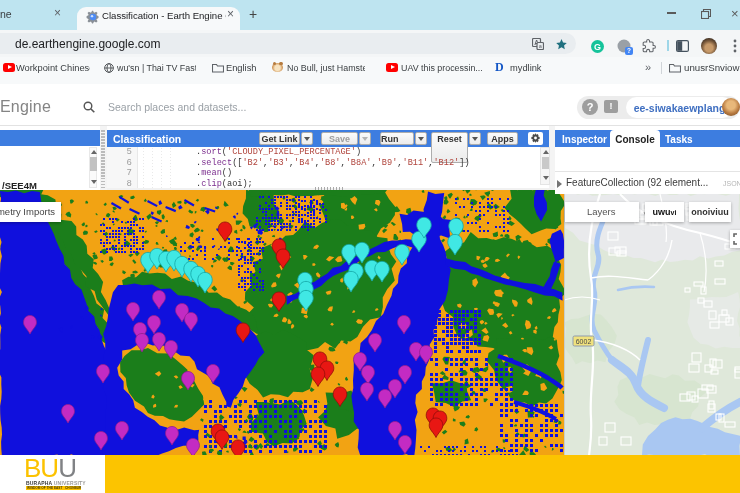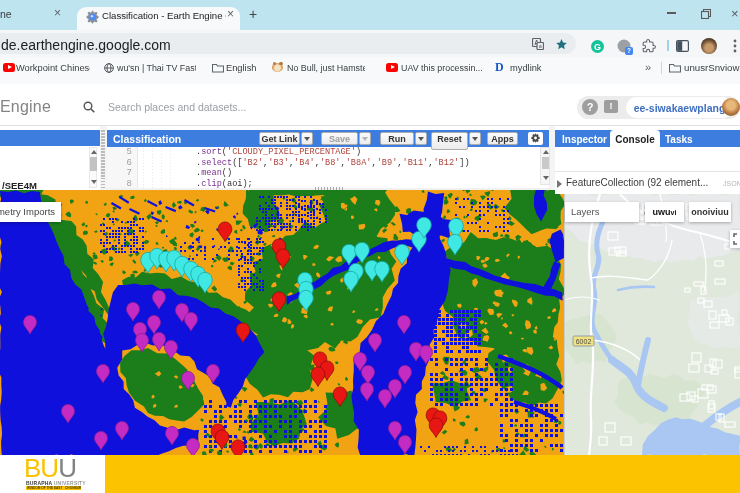--- a/index.html
+++ b/index.html
@@ -1833,21 +1833,21 @@
 
 <div class="abs" style="left:0;top:455px;width:105px;height:38px;background:#fff"></div>
 <div class="abs" style="left:105px;top:455px;width:635px;height:38px;background:#fcc400"></div>
 
 <div class="abs" style="left:24px;top:453px;font-size:26px;font-weight:normal;letter-spacing:-1px"><span style="color:#fcc200">BU</span><span style="color:#808285">U</span></div>
 <div class="abs" style="left:26px;top:479.5px;font-size:5px;font-weight:bold;letter-spacing:.2px"><span style="color:#3a3a3a">BURAPHA</span> <span style="color:#9a9a9a">UNIVERSITY</span></div>
 <div class="abs" style="left:26px;top:486px;width:55px;height:3.5px;background:#fcc200"></div>
 <div class="abs ellip" style="left:27px;top:485.8px;width:54px;font-size:3.2px;color:#4a3c00;font-weight:bold">WISDOM OF THE EAST &nbsp;&nbsp;CHONBURI CAMPUS</div>
 
 <div class="abs" style="left:-28px;top:202px;width:89px;height:20px;background:#fff;box-shadow:0 1px 3px rgba(0,0,0,.3);font-size:9.5px;color:#444;line-height:20px;padding-left:7px;white-space:nowrap">Geometry Imports</div>
-<div class="abs" style="left:565px;top:202px;width:74px;height:20px;background:#fff;box-shadow:0 1px 3px rgba(0,0,0,.3);font-size:9.5px;color:#555;line-height:20px;padding-left:6px">Layers</div>
+<div class="abs" style="left:565px;top:202px;width:74px;height:20px;background:#fff;box-shadow:0 1px 3px rgba(0,0,0,.3);font-size:9.5px;color:#555;line-height:20px;padding-left:22px">Layers</div>
 <div class="abs" style="left:645px;top:202px;width:39px;height:20px;background:#fff;box-shadow:0 1px 3px rgba(0,0,0,.3);font-size:9px;color:#111;font-weight:bold;line-height:20px;text-align:center">uwu<span style="font-size:7px">vi</span></div>
 <div class="abs" style="left:689px;top:202px;width:42px;height:20px;background:#fff;box-shadow:0 1px 3px rgba(0,0,0,.3);font-size:9px;color:#333;font-weight:bold;line-height:20px;text-align:center">onoiviuu</div>
 <div class="abs" style="left:730px;top:230px;width:18px;height:18px;background:#fff;box-shadow:0 1px 3px rgba(0,0,0,.3)">
 <svg width="12" height="12" style="margin:3px 0 0 3px" viewBox="0 0 12 12">
         <path d="M1,4 V1 H4 M8,1 H11 V4 M11,8 V11 H8 M4,11 H1 V8" fill="none" stroke="#666" stroke-width="1.6"></path>
       </svg></div>
 
 <div class="abs" style="left:0;top:0;width:740px;height:30px;background:#bee4f0"></div>
 <div class="abs" style="left:0;top:8px;font-size:10.5px;color:#3c4043">ne</div>
 <div class="abs" style="left:54px;top:6px;font-size:12px;color:#5f6368">×</div>
@@ -1862,21 +1862,21 @@
 <div class="abs" style="left:249px;top:6px;font-size:14px;color:#444;font-weight:300">+</div>
 <div class="abs" style="left:667px;top:12px;width:9px;height:1.5px;background:#5a5a5a"></div>
 <svg class="abs" style="left:701px;top:9px" width="10" height="10" viewBox="0 0 10 10">
       <rect x="0.5" y="2.5" width="7" height="7" fill="none" stroke="#5a5a5a" stroke-width="1.1"></rect>
       <path d="M2.5,2.5 V0.5 H9.5 V7.5 H7.5" fill="none" stroke="#5a5a5a" stroke-width="1.1"></path>
     </svg>
 <div class="abs" style="left:731px;top:6px;font-size:13px;color:#5a5a5a">×</div>
 
 <div class="abs" style="left:0;top:30px;width:740px;height:27px;background:#f4f6f7"></div>
 <div class="abs" style="left:-14px;top:33px;width:590px;height:21px;background:#e9edf0;border-radius:11px"></div>
-<div class="abs" style="left:1px;top:37px;font-size:14px;color:#202124">de.earthengine.google.com</div>
+<div class="abs" style="left:15px;top:37px;font-size:12px;color:#202124">de.earthengine.google.com</div>
 <svg class="abs" style="left:532px;top:38px" width="12" height="12" viewBox="0 0 12 12">
       <rect x="0.5" y="0.5" width="8" height="8" rx="1" fill="none" stroke="#5f6368" stroke-width="1.2"></rect>
       <text x="4.5" y="7" font-size="6.5" fill="#5f6368" text-anchor="middle" font-weight="bold">A</text>
       <rect x="5" y="4.5" width="6.5" height="7" rx="1" fill="#e9edf0" stroke="#5f6368" stroke-width="1.2"></rect>
       <text x="8.2" y="10.4" font-size="5.5" fill="#5f6368" text-anchor="middle">a</text>
     </svg>
 <svg class="abs" style="left:555px;top:38px" width="13" height="13" viewBox="0 0 24 24">
       <path d="M12 2l2.9 6.3 6.9.8-5.1 4.7 1.4 6.8L12 17.2 5.9 20.6l1.4-6.8L2.2 9.1l6.9-.8z" fill="#20707f"></path>
     </svg>
 <svg class="abs" style="left:591px;top:40px" width="13" height="13" viewBox="0 0 13 13">
@@ -1960,24 +1960,24 @@
 
 <div class="abs" style="left:107px;top:126px;width:442px;height:64px;background:#fff"></div>
 <div class="abs" style="left:107px;top:130px;width:442px;height:17px;background:#3d7de0"></div>
 <div class="abs" style="left:113px;top:133px;font-size:10.5px;font-weight:bold;color:#fff">Classification</div>
 <div class="abs" style="left:259px;top:132px;width:41px;height:13px;background:linear-gradient(#fbfbfb,#ececec);border:1px solid #adadad;border-radius:2px;font-size:9px;font-weight:bold;color:#333;text-align:center;line-height:12px">Get Link</div>
     <div class="abs" style="left:301px;top:132px;width:12px;height:13px;background:linear-gradient(#fbfbfb,#ececec);border:1px solid #adadad;border-radius:2px"></div>
     <div class="abs" style="left:304px;top:137px;width:0;height:0;border-left:3px solid transparent;border-right:3px solid transparent;border-top:4px solid #555"></div>
     <div class="abs" style="left:321px;top:132px;width:37px;height:13px;background:linear-gradient(#fbfbfb,#ececec);border:1px solid #adadad;border-radius:2px;font-size:9px;font-weight:bold;color:#9e9e9e;text-align:center;line-height:12px">Save</div>
     <div class="abs" style="left:359px;top:132px;width:12px;height:13px;background:linear-gradient(#fbfbfb,#ececec);border:1px solid #adadad;border-radius:2px"></div>
     <div class="abs" style="left:362px;top:137px;width:0;height:0;border-left:3px solid transparent;border-right:3px solid transparent;border-top:4px solid #b5b5b5"></div>
-    <div class="abs" style="left:380px;top:132px;width:34px;height:13px;background:linear-gradient(#fbfbfb,#ececec);border:1px solid #adadad;border-radius:2px;font-size:9px;font-weight:bold;color:#333;text-align:center;line-height:12px">Run</div>
+    <div class="abs" style="left:380px;top:132px;width:34px;height:13px;background:linear-gradient(#fbfbfb,#ececec);border:1px solid #adadad;border-radius:2px;font-size:9px;font-weight:bold;color:#333;line-height:12px">Run</div>
     <div class="abs" style="left:415px;top:132px;width:12px;height:13px;background:linear-gradient(#fbfbfb,#ececec);border:1px solid #adadad;border-radius:2px"></div>
     <div class="abs" style="left:418px;top:137px;width:0;height:0;border-left:3px solid transparent;border-right:3px solid transparent;border-top:4px solid #555"></div>
-    <div class="abs" style="left:431px;top:132px;width:37px;height:18px;background:linear-gradient(#fbfbfb,#ececec);border:1px solid #adadad;border-radius:2px;font-size:9px;font-weight:bold;color:#333;text-align:center;line-height:12px">Reset</div>
+    <div class="abs" style="left:431px;top:132px;width:37px;height:31px;background:linear-gradient(#fbfbfb,#ececec);border:1px solid #adadad;border-radius:2px;font-size:9px;font-weight:bold;color:#333;text-align:center;line-height:12px">Reset</div>
     <div class="abs" style="left:469px;top:132px;width:12px;height:13px;background:linear-gradient(#fbfbfb,#ececec);border:1px solid #adadad;border-radius:2px"></div>
     <div class="abs" style="left:472px;top:137px;width:0;height:0;border-left:3px solid transparent;border-right:3px solid transparent;border-top:4px solid #555"></div>
     <div class="abs" style="left:487px;top:132px;width:31px;height:13px;background:linear-gradient(#fbfbfb,#ececec);border:1px solid #adadad;border-radius:2px;font-size:9px;font-weight:bold;color:#333;text-align:center;line-height:12px">Apps</div>
 <div class="abs" style="left:528px;top:132px;width:15px;height:13px;background:#fff;border-radius:2px"></div>
 <svg class="abs" style="left:530px;top:133px" width="11" height="11" viewBox="0 0 20 20">
       <path d="M10 0l1.2 3 2.2-1.4 2.4 2.4L14.4 6l3.1 1.2v3.6L14.4 12l1.4 2.2-2.4 2.4L11.2 15 10 18.2 8.8 15l-2.2 1.6-2.4-2.4L5.6 12l-3.1-1.2V7.2L5.6 6 4.2 4 6.6 1.6 8.8 3z" fill="#4a4a4a"></path>
       <circle cx="10" cy="9" r="2.6" fill="#fff"></circle>
     </svg>
 
 <div class="abs" style="left:143px;top:148px;width:1px;height:40px;background:repeating-linear-gradient(to bottom,#e9e9e9 0 1px,transparent 1px 3px)"></div>

